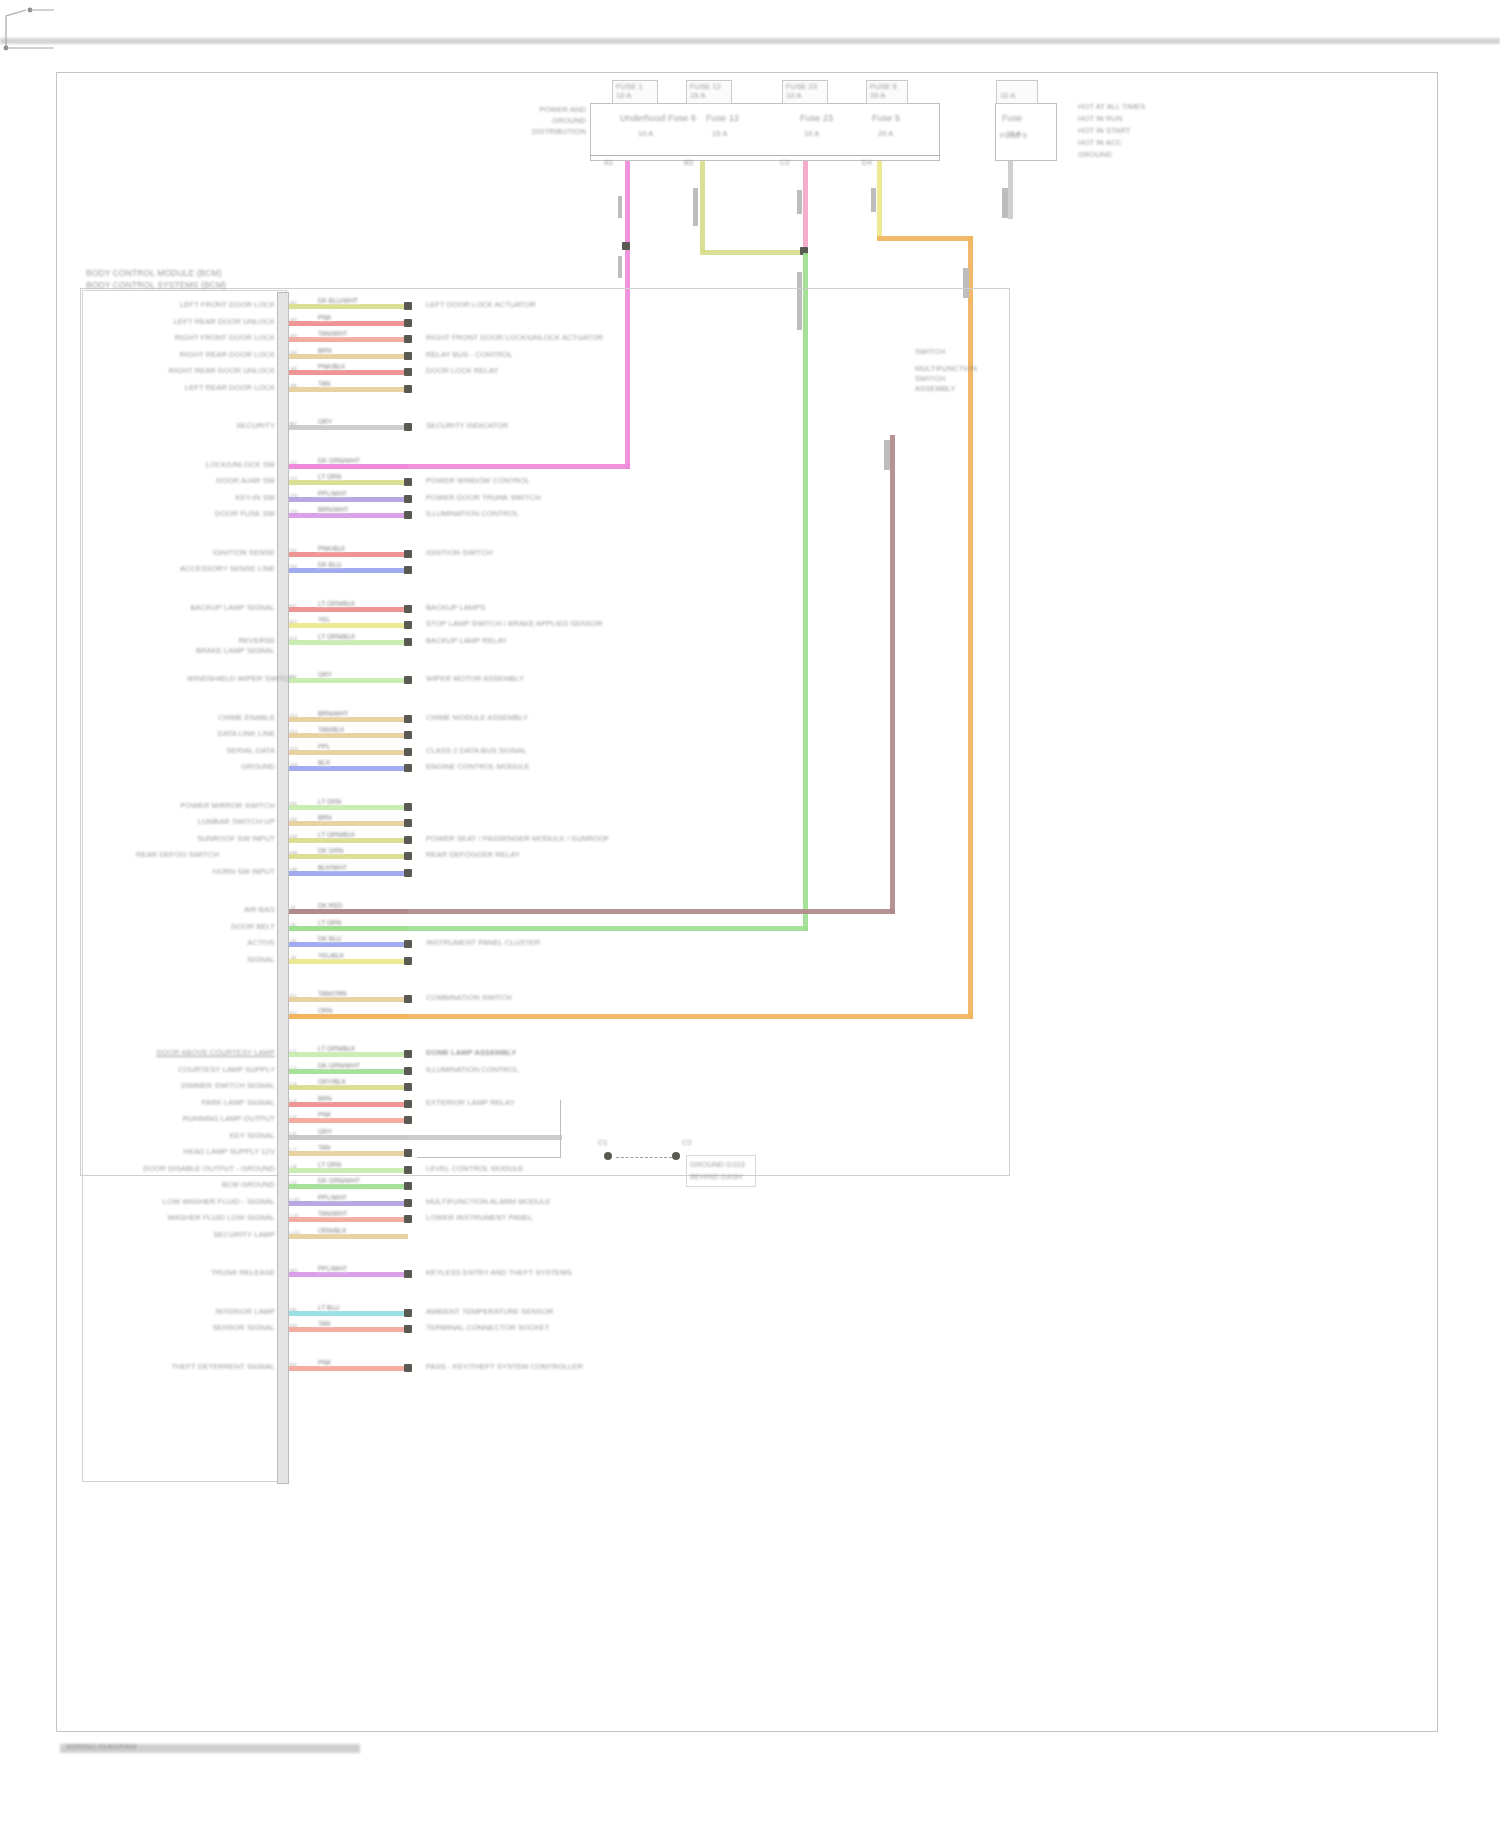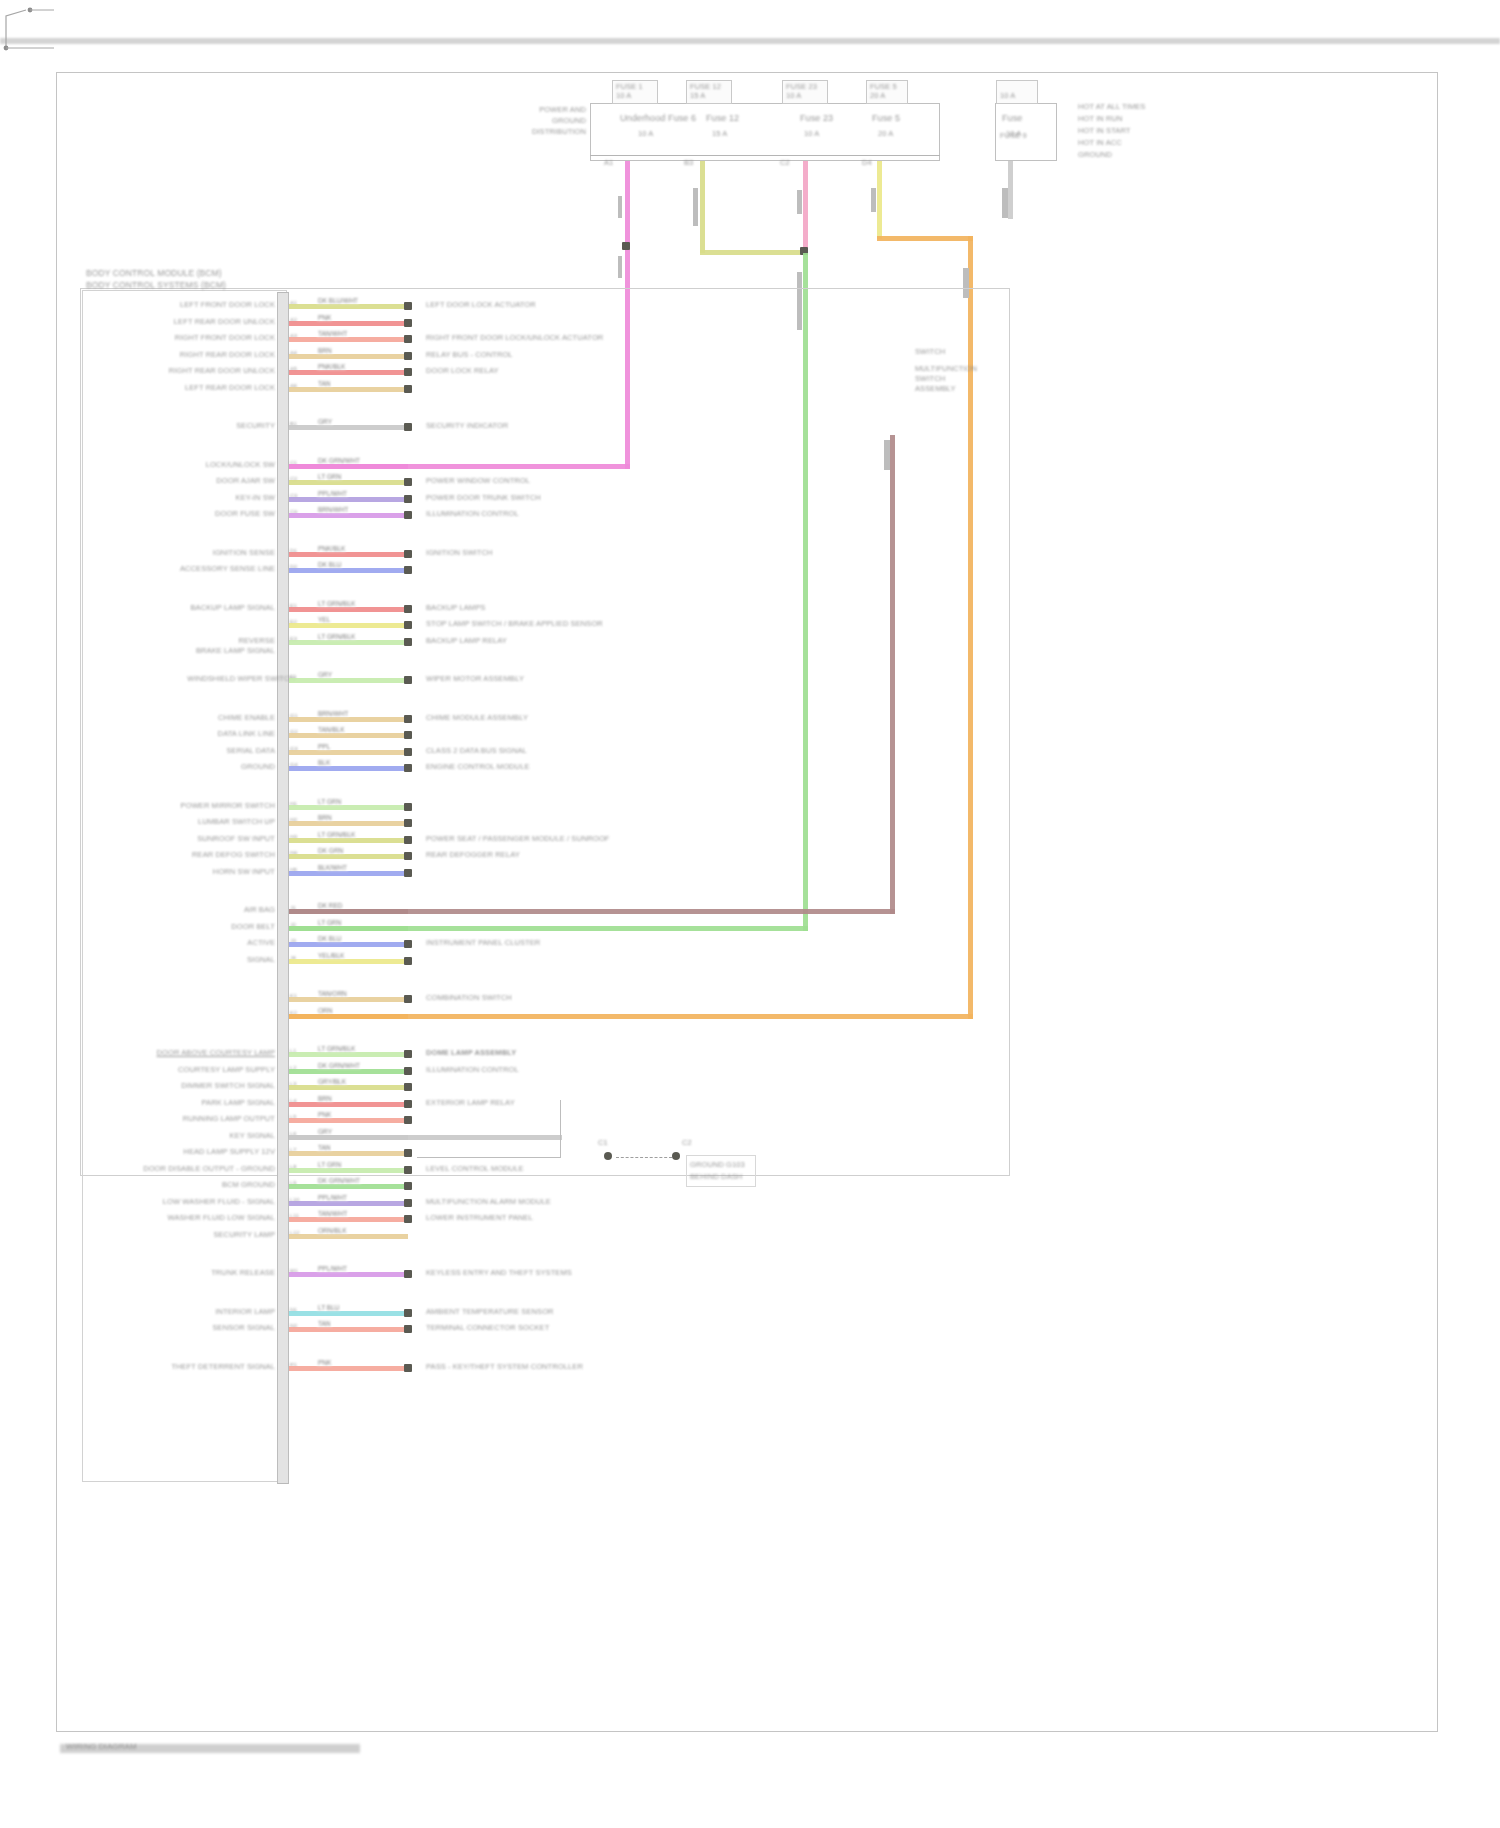--- a/index.html
+++ b/index.html
@@ -279,21 +279,21 @@
       <div class="lbl" style="left: 290px; top: 817px; font-size: 5.5px;">H2</div>
       <div class="wire" style="left: 289px; top: 821px; width: 119px; background: rgb(232, 207, 154);"></div>
       <div class="tag" style="left: 317px; top: 814px;">BRN</div>
       <div class="cdot" style="left: 404px; top: 819px;"></div>
       <div class="lbl r" style="left: -1px; top: 833.5px; width: 276px;">SUNROOF SW INPUT</div>
       <div class="lbl" style="left: 290px; top: 833.5px; font-size: 5.5px;">H3</div>
       <div class="wire" style="left: 289px; top: 837.5px; width: 119px; background: rgb(217, 221, 138);"></div>
       <div class="tag" style="left: 317px; top: 830.5px;">LT GRN/BLK</div>
       <div class="cdot" style="left: 404px; top: 835.5px;"></div>
       <div class="lbl" style="left: 426px; top: 833.5px;">POWER SEAT / PASSENGER MODULE / SUNROOF</div>
-      <div class="lbl r" style="left: -1px; top: 850px; width: 276px;">REAR DEFOG SWITCH</div>
+      <div class="lbl r" style="left: -1px; top: 850px; width: 220px;">REAR DEFOG SWITCH</div>
       <div class="lbl" style="left: 290px; top: 850px; font-size: 5.5px;">H4</div>
       <div class="wire" style="left: 289px; top: 854px; width: 119px; background: rgb(217, 221, 138);"></div>
       <div class="tag" style="left: 317px; top: 847px;">DK GRN</div>
       <div class="cdot" style="left: 404px; top: 852px;"></div>
       <div class="lbl" style="left: 426px; top: 850px;">REAR DEFOGGER RELAY</div>
       <div class="lbl r" style="left: -1px; top: 866.5px; width: 276px;">HORN SW INPUT</div>
       <div class="lbl" style="left: 290px; top: 866.5px; font-size: 5.5px;">H5</div>
       <div class="wire" style="left: 289px; top: 870.5px; width: 119px; background: rgb(154, 164, 239);"></div>
       <div class="tag" style="left: 317px; top: 863.5px;">BLK/WHT</div>
       <div class="cdot" style="left: 404px; top: 868.5px;"></div>

